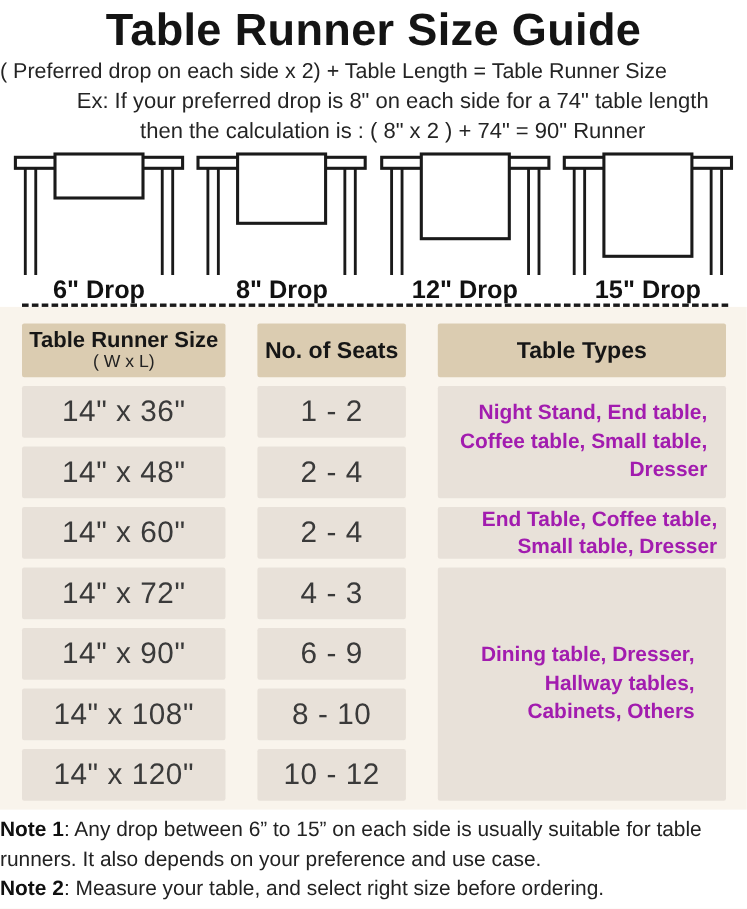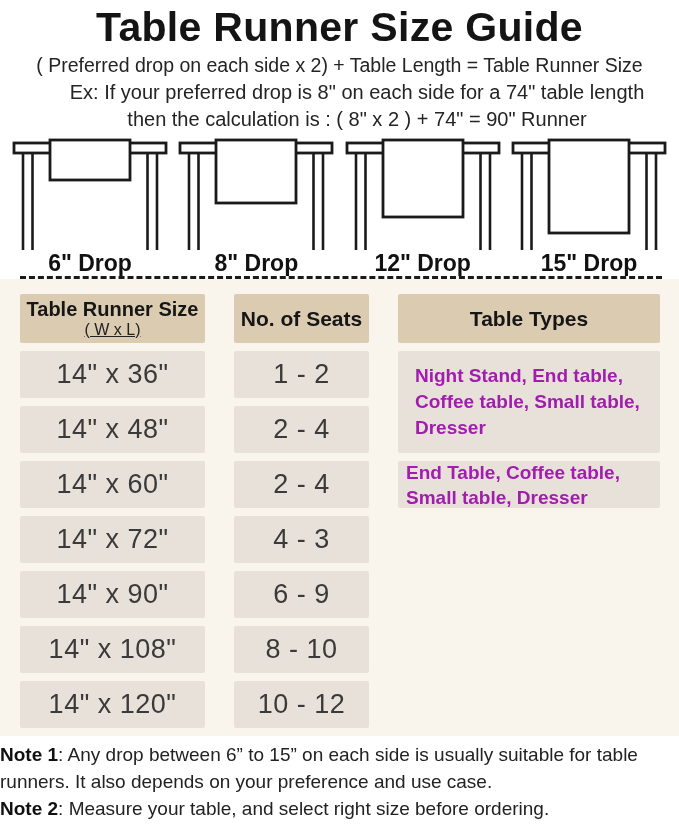--- a/index.html
+++ b/index.html
@@ -1,42 +1,42 @@
 <!DOCTYPE html>
 <html style="--page-bg: #ffffff; --section-bg: #f9f4ec; --header-cell-bg: #dbccb1; --data-cell-bg: #e8e1d9; --line-color: #1a1a1a;"><head>
 <meta charset="utf-8">
 <style>
   * { box-sizing: border-box; }
   body { margin:0; background:#fff; font-family:"Liberation Sans","DejaVu Sans",sans-serif; color:#1c1c1c; }
   .page { width:679px; height:826px; overflow:hidden; background:var(--page-bg,#ffffff); }
 
   h1 { margin:0; padding-top:4px; text-align:center; font-size:41px; line-height:47px;
        font-weight:800; color:#141414; letter-spacing:.3px; }
-  .formula { text-align:center; font-size:19.5px; line-height:28px; white-space:nowrap; color:#242424; }
+  .formula { text-align:left; font-size:19.5px; line-height:28px; white-space:nowrap; color:#242424; }
   .ex { text-align:center; font-size:20px; color:#242424;padding-left:35px; }
   .ex1 { line-height:27px; }
   .ex2 { line-height:26px; }
 
   .illos { display:flex; justify-content:space-between; padding:0 10px; margin-top:5px; }
   figure { margin:0; width:160px; }
   .illo { display:block; }
   .illo .tabletop, .illo .runner { fill:#ffffff; stroke:var(--line-color,#1a1a1a); stroke-width:2.8; }
   .illo .leg { stroke:var(--line-color,#1a1a1a); stroke-width:2.6; }
   figcaption { text-align:center; font-size:23px; font-weight:bold; line-height:26px; color:#111; }
 
   .dashed { border-top:3px dashed var(--line-color,#1a1a1a); margin:0 17px 0 20px; }
 
   .table-section { background:var(--section-bg,#f9f4ec); padding:15px 0 8px 20px; }
   .size-table { display:grid; grid-template-columns:185px 135px 262px;
                 grid-template-rows:49px repeat(7,47px); gap:8px 29px; }
   .cell { background:var(--data-cell-bg,#e8e1d9); border-radius:2px; display:flex;
-          align-items:center; justify-content:center; text-align:left; }
+          align-items:center; justify-content:center; text-align:right; }
   .cell.header { background:var(--header-cell-bg,#dbccb1); flex-direction:column; }
   .h-title { font-size:20px; font-weight:bold; line-height:23px; color:#161616; }
-  .h-sub { font-size:16px; line-height:18px; color:#222;text-decoration:underline; }
+  .h-sub { font-size:16px; line-height:18px; color:#222; }
   .h-single { font-size:21px; font-weight:bold; color:#161616; }
   .num { font-size:27px; color:#3a3a3a; letter-spacing:.5px; }
   .type-cell span { font-weight:bold; font-size:19px; line-height:26px; color:#a21caf; display:block; margin:0 auto; }
   .tg1 span { max-width:228px; }
   .tg2 span { max-width:246px; line-height:25px; }
   .tg3 span { max-width:205px; }
 
   .gc1{grid-column:1} .gc2{grid-column:2} .gc3{grid-column:3}
   .gr1{grid-row:1} .gr2{grid-row:2} .gr3{grid-row:3} .gr4{grid-row:4}
   .gr5{grid-row:5} .gr6{grid-row:6} .gr7{grid-row:7} .gr8{grid-row:8}
@@ -135,20 +135,23 @@
       <div class="cell num gc2 gr6">6 - 9</div>
       <div class="cell num gc2 gr7">8 - 10</div>
       <div class="cell num gc2 gr8">10 - 12</div>
 
       <div class="cell type-cell tg1 gc3">
         <span>Night Stand, End table, Coffee table, Small table, Dresser</span>
       </div>
       <div class="cell type-cell tg2 gc3">
         <span>End Table, Coffee table, Small table, Dresser</span>
       </div>
+      <div class="cell type-cell tg3 gc3">
+        <span>Dining table, Dresser, Hallway tables, Cabinets, Others</span>
+      </div>
 
     </div>
   </div>
 
   <div class="notes">
     <p class="note"><strong>Note 1</strong><span>: Any drop between 6” to 15” on each side is usually suitable for table runners. It also depends on your preference and use case.</span></p>
     <p class="note"><strong>Note 2</strong><span>: Measure your table, and select right size before ordering.</span></p>
   </div>
 
 </div>

